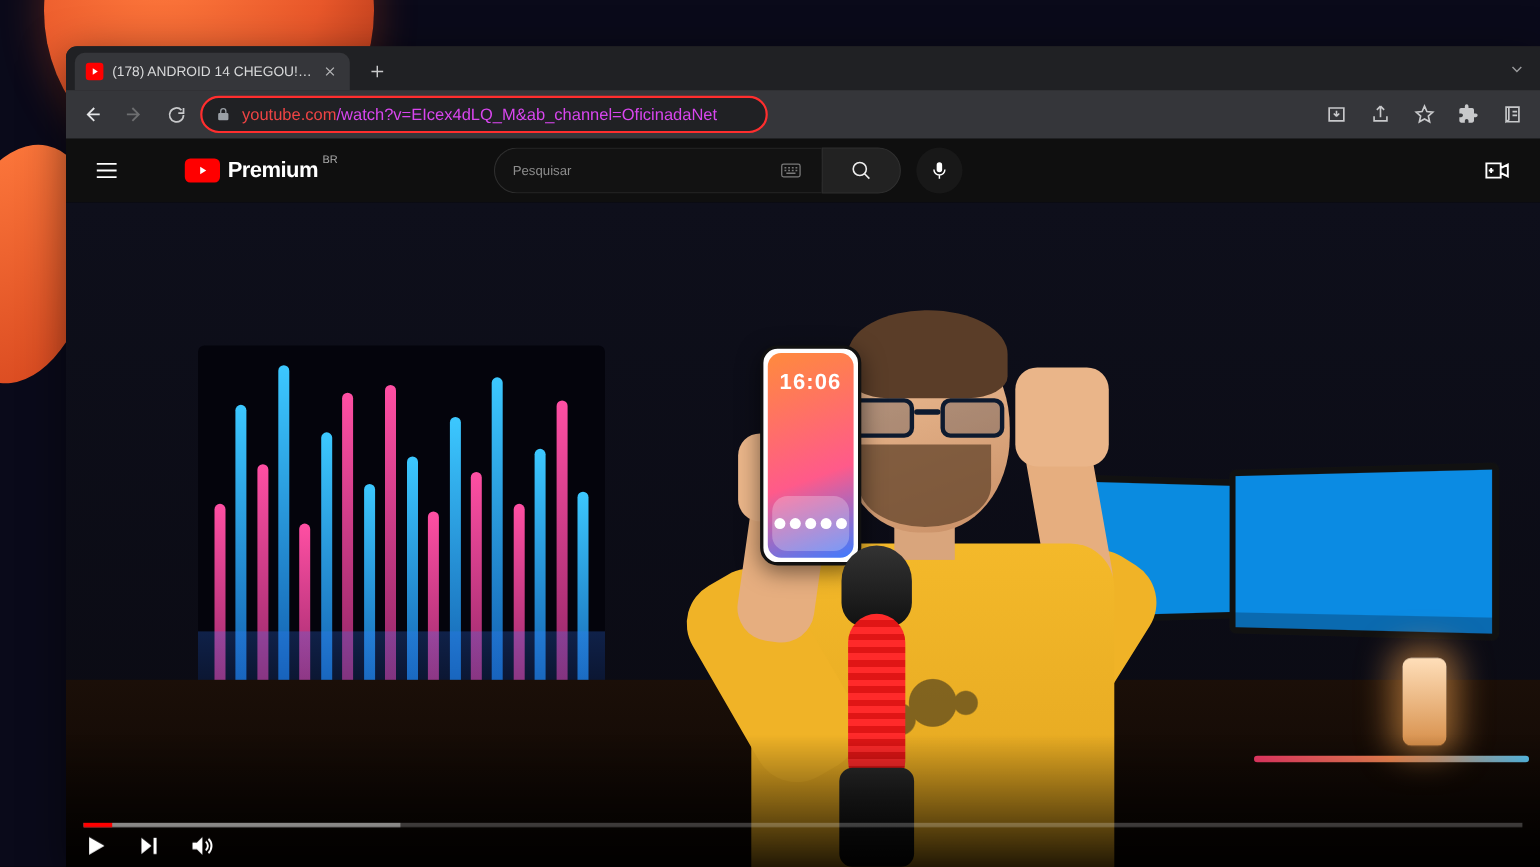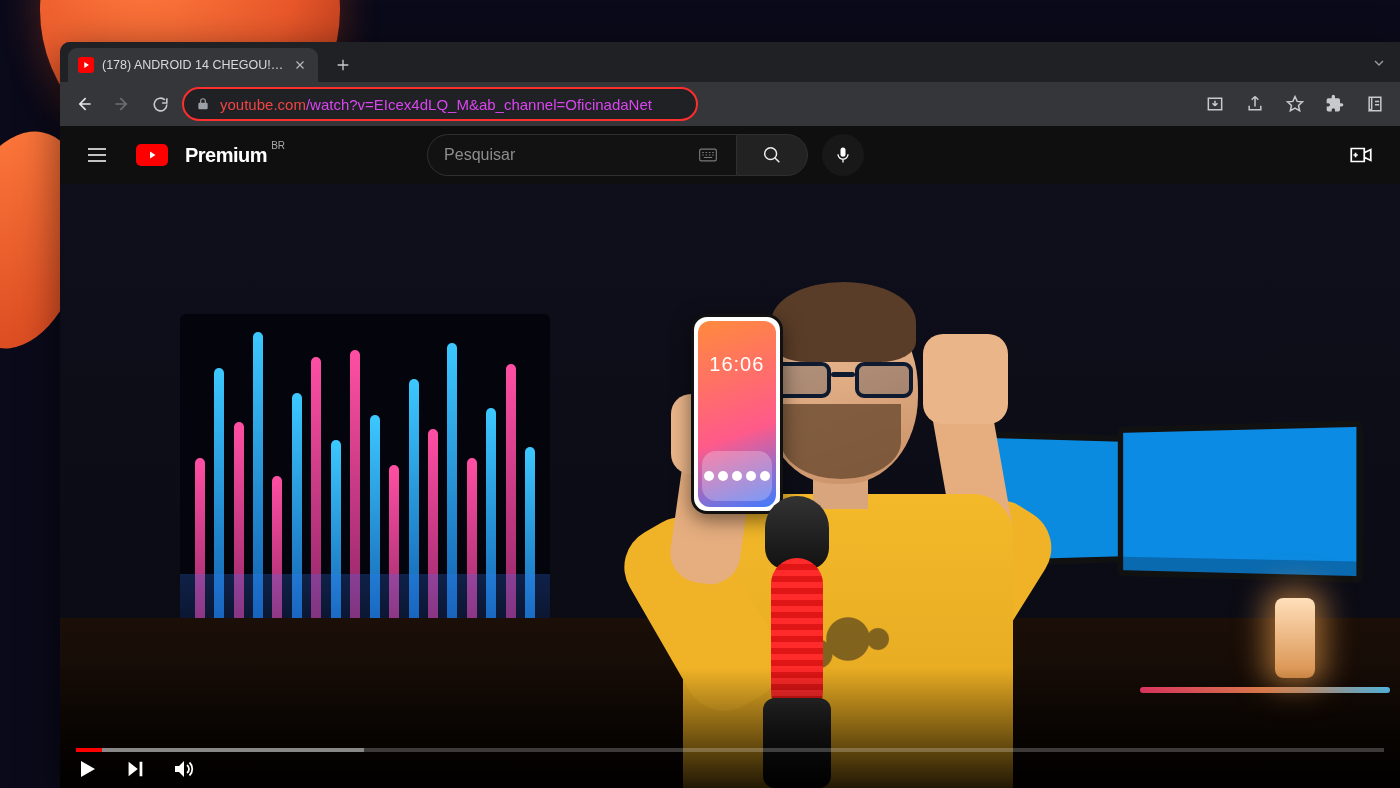--- a/index.html
+++ b/index.html
@@ -42,29 +42,29 @@
   .omni .lock{color:#9aa0a6;display:flex;align-items:center;}
   .omni .domain{color:#ef4444;}
   .omni .path{color:#d946ef;}
   .toolspacer{flex:1;}
   .tbtn{width:34px;height:34px;display:flex;align-items:center;justify-content:center;color:#c8c9cb;cursor:pointer;}
 
   
   .yt { position:absolute; top:84px; left:0; right:0; bottom:0; background:#0f0f0f; }
   .yt-top { height:58px; display:flex; align-items:center; padding:0 18px; gap:20px; }
   .burger{width:38px;height:38px;display:flex;align-items:center;justify-content:center;color:#fff;cursor:pointer;}
-  .logo { display:flex; align-items:center; gap:14px; color:#fff; font-weight:500; position:relative;}
+  .logo { display:flex; align-items:center; gap:4px; color:#fff; font-weight:500; position:relative;margin-left:32px;}
   .logo .mark{width:32px;height:22px;background:#ff0000;border-radius:5px;display:flex;align-items:center;justify-content:center;}
   .logo .mark svg{width:12px;height:12px;}
   .logo .word{font-size:20px;font-weight:600;letter-spacing:-.5px;margin-left:3px;}
   .logo .cc{font-size:10px;position:absolute;top:-4px;right:-18px;color:#a9a9a9;}
   .yt-spacer-l{width:120px;}
   .searchwrap{flex:1;display:flex;justify-content:center;align-items:center;gap:0;max-width:780px;}
   .searchbox{flex:1;height:42px;background:#121212;border:1px solid #2f2f2f;border-right:none;border-radius:40px 0 0 40px;display:flex;align-items:center;padding:0 16px;}
-  .searchbox input{flex:1;background:transparent;border:none;outline:none;color:#d946ef;font-size:16px;}
+  .searchbox input{flex:1;background:transparent;border:none;outline:none;color:#d946ef;font-size:12px;}
   .searchbox input::placeholder{color:#8d8d8d;}
   .kbd-icon{color:#7a7a7a;display:flex;}
   .searchbtn{width:72px;height:42px;background:#222222;border:1px solid #2f2f2f;border-radius:0 40px 40px 0;display:flex;align-items:center;justify-content:center;color:#eee;cursor:pointer;}
   .micbtn{width:42px;height:42px;border-radius:50%;background:#181818;display:flex;align-items:center;justify-content:center;color:#fff;margin-left:14px;cursor:pointer;}
   .yt-spacer-r{flex:1;}
   .createbtn{width:42px;height:42px;display:flex;align-items:center;justify-content:center;color:#fff;cursor:pointer;}
 
   
   .video-area{position:absolute; top:58px; left:0; right:0; bottom:0; background:#000;}
   .frame{position:absolute; inset:0; background:linear-gradient(180deg,#0e0f1b 0%,#0a0a12 100%); overflow:hidden;}
@@ -106,21 +106,21 @@
   .fore-l{position:absolute;left:55px;top:150px;width:70px;height:170px;border-radius:30px;background:#e6ae7f;transform:rotate(8deg);}
   .hand-l{position:absolute;left:48px;top:130px;width:80px;height:80px;border-radius:20px;background:#eab589;}
   .arm-r{position:absolute;left:300px;top:230px;width:95px;height:210px;border-radius:40px;background:#f0b327;transform:rotate(32deg);}
   .fore-r{position:absolute;left:318px;top:110px;width:60px;height:180px;border-radius:30px;background:#e6ae7f;transform:rotate(-10deg);}
   .hand-r{position:absolute;left:300px;top:70px;width:85px;height:90px;border-radius:20px;background:#eab589;}
   .watch{position:absolute;left:330px;top:250px;width:42px;height:42px;background:#111;border-radius:9px;}
 
   .phone{position:absolute;left:68px;top:50px;width:92px;height:200px;border-radius:16px;background:#fff;
          border:3px solid #111;box-shadow:0 6px 20px rgba(0,0,0,.5);}
   .phone .wall{position:absolute;inset:4px;border-radius:12px;background:linear-gradient(160deg,#ff8a3d,#ff5a8a 60%,#3d7bff);}
-  .phone .clock{position:absolute;left:0;right:0;top:36px;text-align:center;color:#fff;font-size:20px;font-weight:400;letter-spacing:1px;}
+  .phone .clock{position:absolute;left:0;right:0;top:20px;text-align:center;color:#fff;font-size:20px;font-weight:700;letter-spacing:1px;}
   .phone .dock{position:absolute;left:8px;right:8px;bottom:10px;height:50px;border-radius:14px;background:rgba(255,255,255,.25);display:flex;justify-content:space-around;align-items:center;}
   .phone .dock i{width:10px;height:10px;border-radius:50%;background:#fff;}
 
   .mic{position:absolute;left:52%;bottom:0;width:80px;height:300px;}
   .mic .mount{position:absolute;left:6px;bottom:0;width:68px;height:90px;border-radius:12px;background:linear-gradient(180deg,#2a2a2a,#0a0a0a);}
   .mic .body{position:absolute;left:14px;bottom:70px;width:52px;height:160px;border-radius:26px;
         background:repeating-linear-gradient(180deg,#ff2a2a 0 6px,#e01515 6px 12px);}
   .mic .cap{position:absolute;left:8px;bottom:218px;width:64px;height:74px;border-radius:32px 32px 22px 22px;background:linear-gradient(180deg,#333,#111);}
 
   

